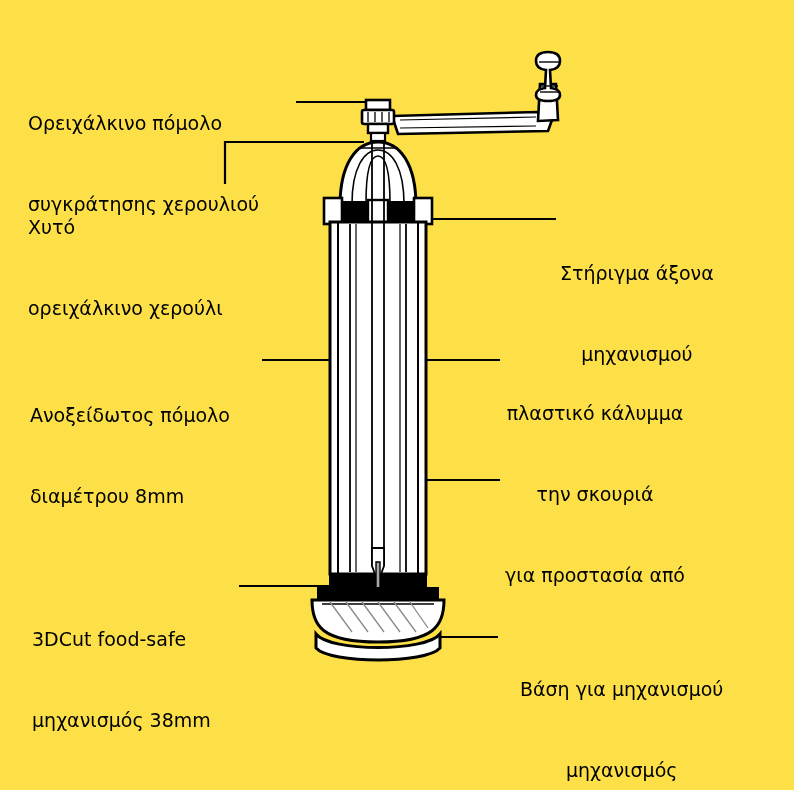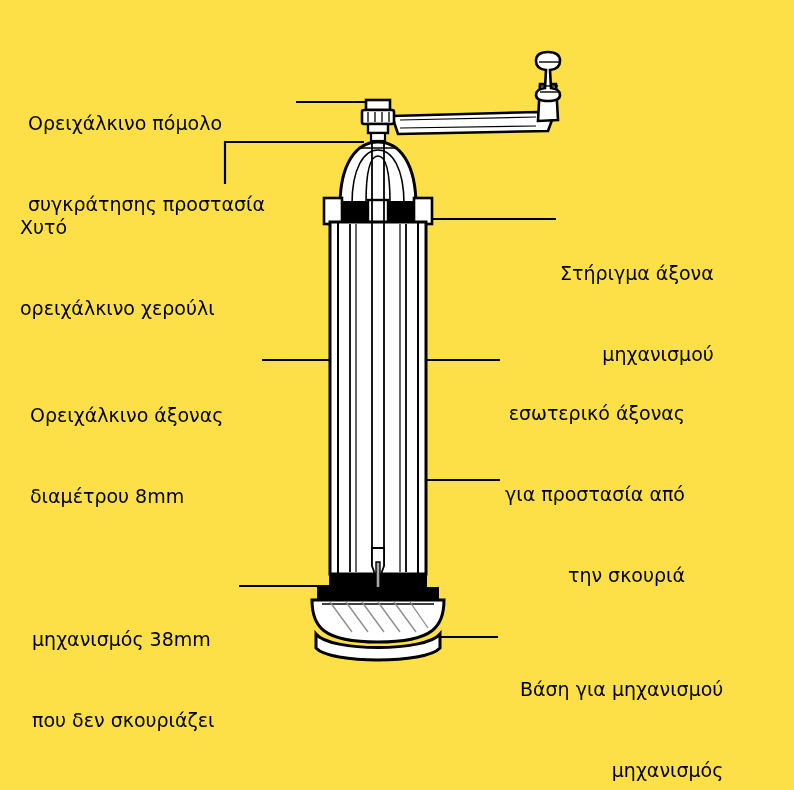--- a/index.html
+++ b/index.html
@@ -16,21 +16,21 @@
     font-family: "DejaVu Sans", "Liberation Sans", sans-serif;
   }
   .label {
     position: absolute;
     color: #000000;
     font-size: 19px;
     line-height: 27px;
     white-space: pre;
   }
   .label.right {
-    text-align: right;
+    text-align: center;
   }
   .label.left {
     text-align: left;
   }
   .bold {
     font-weight: bold;
   }
   svg.diagram {
     position: absolute;
     left: 0;
@@ -146,46 +146,47 @@
       <path d="M318 588 L438 588 L438 600 L318 600 Z" fill="#000000" stroke="#000000" stroke-width="2"></path>
       <path d="M312 600 C312 626 322 642 378 642 C434 642 444 626 444 600 Z" fill="#ffffff" stroke="#000000" stroke-width="3"></path>
       <path d="M322 604 L434 604" stroke="#000000" stroke-width="1.4"></path>
       <path d="M316 634 C330 652 426 652 440 634 L440 648 C426 664 330 664 316 648 Z" fill="#ffffff" stroke="#000000" stroke-width="3"></path>
       <path d="M330 602 L352 632 M346 602 L368 632 M362 602 L384 632 M378 602 L400 632 M394 602 L416 632 M410 602 L428 628" stroke="#8a8a8a" stroke-width="1.3" fill="none"></path>
     </g>
   </svg>
 
   <div class="label left" style="left:28px; top:56px;">
     <div>Ορειχάλκινο πόμολο</div>
-    <div>συγκράτησης προστασία</div>
+    <div>συγκράτησης χερουλιού</div>
   </div>
 
-  <div class="label left" style="left:20px; top:160px;">
+  <div class="label left" style="left:28px; top:160px;">
     <div>Χυτό</div>
     <div>ορειχάλκινο χερούλι</div>
   </div>
 
   <div class="label right" style="left:560px; top:206px;">
     <div>Στήριγμα άξονα</div>
     <div>μηχανισμού</div>
   </div>
 
   <div class="label left" style="left:30px; top:348px;">
-    <div>Ορειχάλκινο άξονας</div>
+    <div>Ανοξείδωτος πόμολο</div>
     <div>διαμέτρου 8mm</div>
   </div>
 
   <div class="label right" style="left:505px; top:346px;">
-    <div>εσωτερικό άξονας</div>
+    <div>πλαστικό κάλυμμα</div>
+    <div>την σκουριά</div>
     <div>για προστασία από</div>
-    <div>την σκουριά</div>
   </div>
 
 
   <div class="label left" style="left:32px; top:572px;">
+    <div>3DCut food-safe</div>
     <div>μηχανισμός 38mm</div>
     <div>που δεν σκουριάζει</div>
   </div>
 
   <div class="label right" style="left:520px; top:622px;">
     <div>Βάση για μηχανισμού</div>
     <div>μηχανισμός</div>
   </div>
 
 </div>

